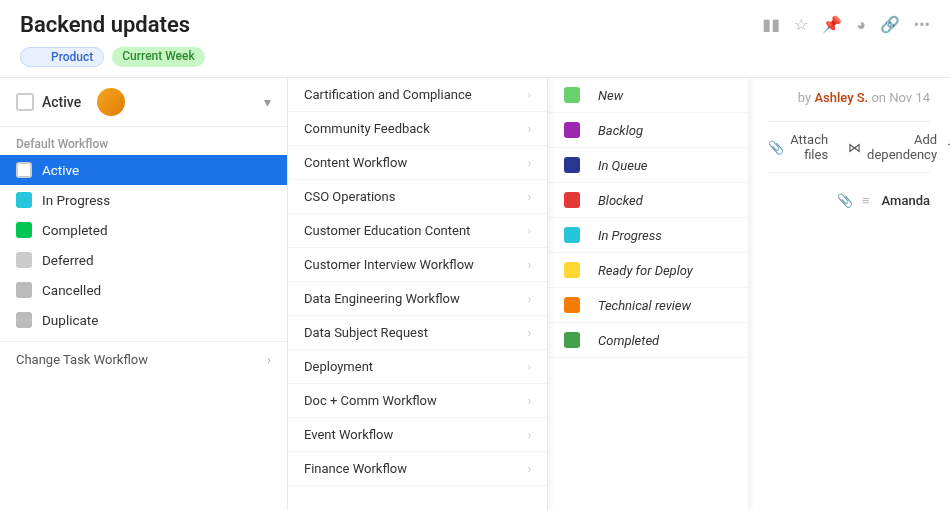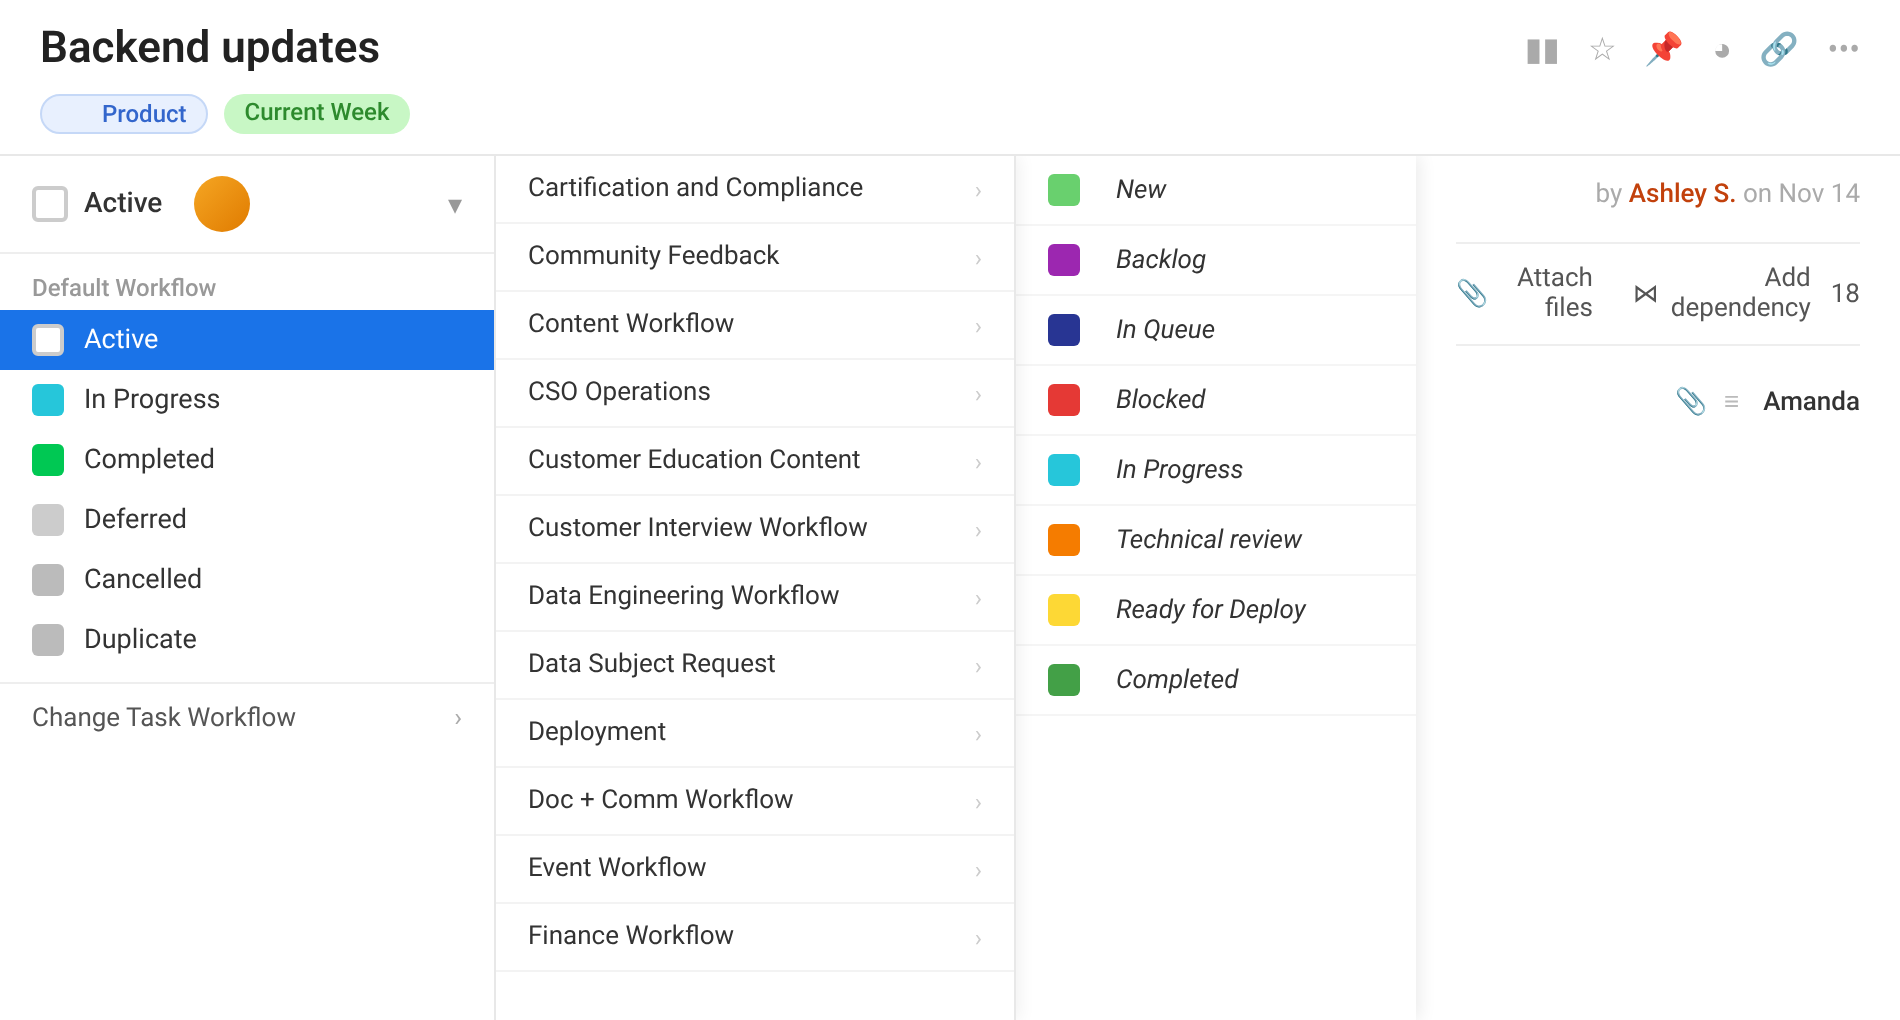--- a/index.html
+++ b/index.html
@@ -68,21 +68,21 @@
     
     .main-content {
       display: flex;
       flex: 1;
       overflow: hidden;
       position: relative;
     }
 
     
     .status-panel {
-      width: 248px;
+      width: 288px;
       background: #fff;
       border-right: 1px solid #e8e8e8;
       padding: 0;
       flex-shrink: 0;
       position: relative;
       z-index: 10;
     }
 
     .status-dropdown-header {
       padding: 10px 16px;
@@ -425,26 +425,26 @@
     </div>
     <div class="status-option-item">
       <div class="status-opt-dot opt-blocked"></div>
       <span>Blocked</span>
     </div>
     <div class="status-option-item">
       <div class="status-opt-dot opt-inprogress"></div>
       <span>In Progress</span>
     </div>
     <div class="status-option-item">
+      <div class="status-opt-dot opt-readydeploy"></div>
+      <span>Ready for Deploy</span>
+    </div>
+    <div class="status-option-item">
       <div class="status-opt-dot opt-techreview"></div>
       <span>Technical review</span>
-    </div>
-    <div class="status-option-item">
-      <div class="status-opt-dot opt-readydeploy"></div>
-      <span>Ready for Deploy</span>
     </div>
     <div class="status-option-item">
       <div class="status-opt-dot opt-completed"></div>
       <span>Completed</span>
     </div>
   </div>
 
   <div class="right-content">
     <div class="task-meta">
       <span>by</span>&nbsp;

